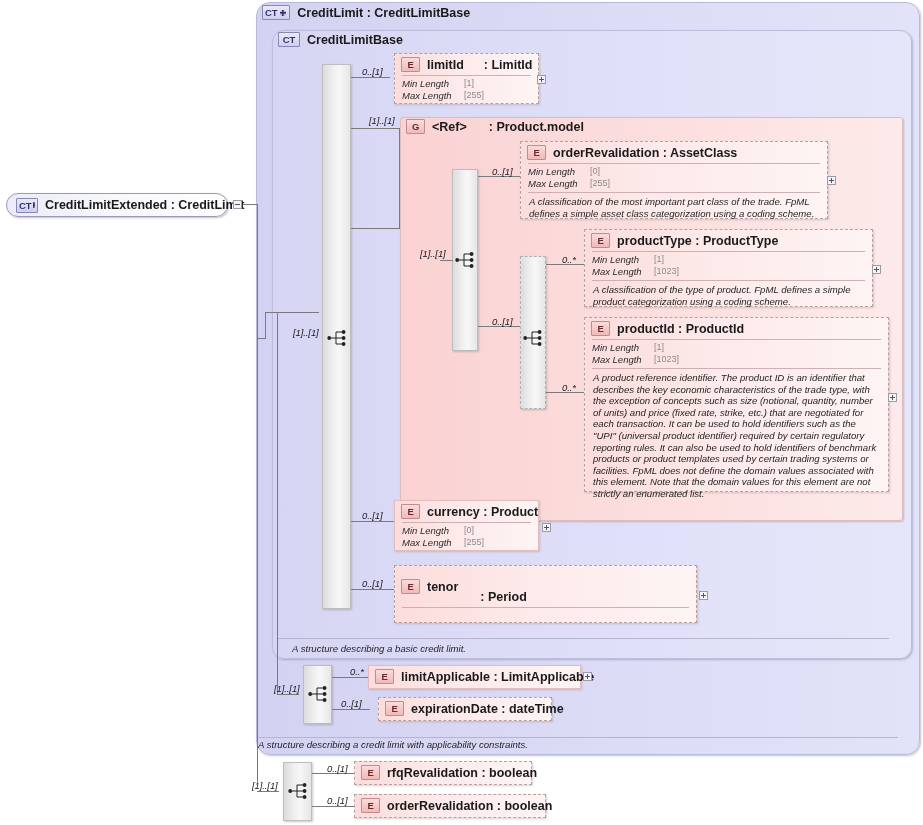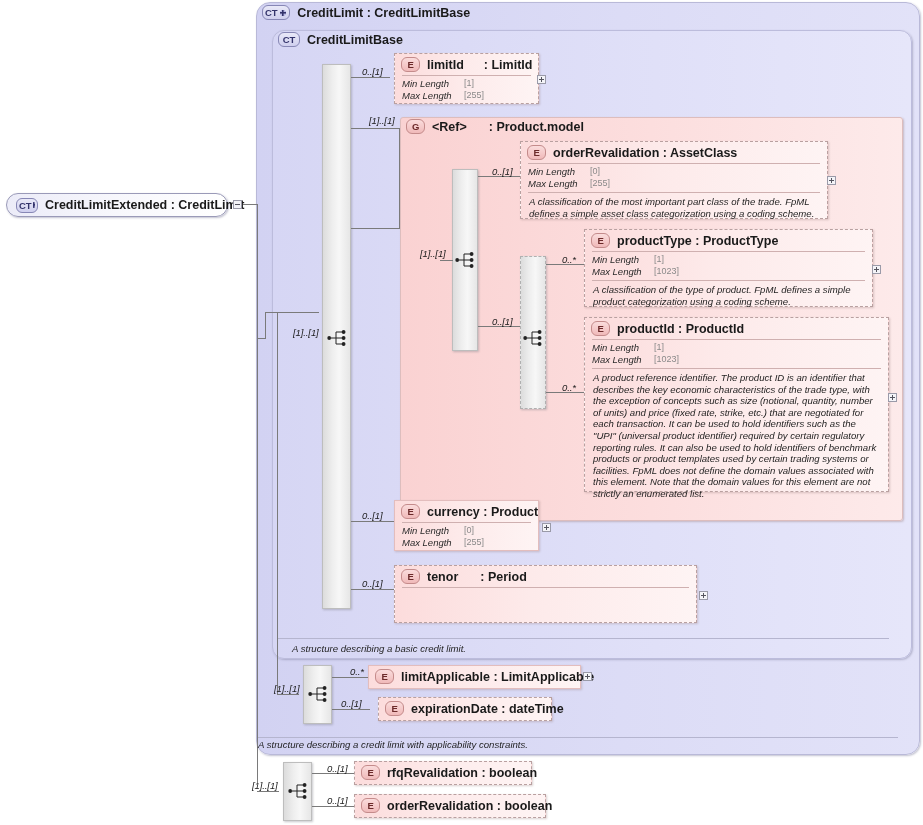--- a/index.html
+++ b/index.html
@@ -43,21 +43,21 @@
     position:absolute;
     display:flex;align-items:center;
     white-space:nowrap;
     font-size:12.5px;font-weight:bold;color:#1a1a1a;
   }
   .badge{
     display:inline-flex;align-items:center;justify-content:center;
     height:15px;min-width:22px;padding:0 2px;
     margin-right:7px;
     border:1px solid #8787b5;
-    border-radius:6px;
+    border-radius:1px;
     background:linear-gradient(to bottom,#e9e9f8,#cfcfee);
     font-size:9.5px;font-weight:bold;color:#33336b;
     letter-spacing:-.2px;
     box-sizing:border-box;
   }
   .badge.plus::after{
     content:"";
     display:inline-block;width:8px;height:8px;margin-left:2px;
     background:
       linear-gradient(#33336b,#33336b) center/6px 1.6px no-repeat,
@@ -386,21 +386,21 @@
           <span class="fval">[255]</span>
         </div>
     </div>
   </div>
   <div class="plusbox" style="left:542px;top:523px;"></div>
 
   <div class="el dashed" style="left:394px;top:565px;width:303px;height:58px;">
     <div class="el-hdr">
       <span class="badge e">E</span>
       <span>tenor</span>
-      <span style="margin-left:22px;">: Period</span>
+      <span style="margin-left:22px;margin-top:21px;">: Period</span>
     </div>
     <div class="sep"></div>
   </div>
   <div class="plusbox" style="left:699px;top:591px;"></div>
 
   <div class="footline" style="left:278px;top:638px;width:611px;"></div>
   <div class="foot" style="left:292px;top:643px;">A structure describing a basic credit limit.</div>
 
   <div class="seqbar solid" style="left:303px;top:665px;width:29px;height:59px;"></div>
   <svg class="seqicon" style="left:308px;top:685px;" viewBox="0 0 22 18">

